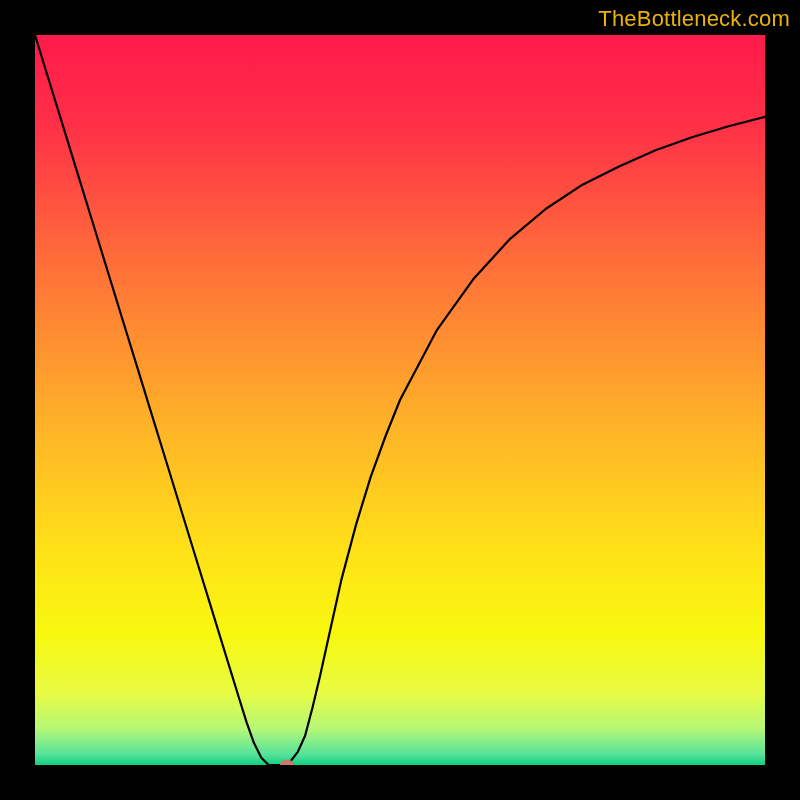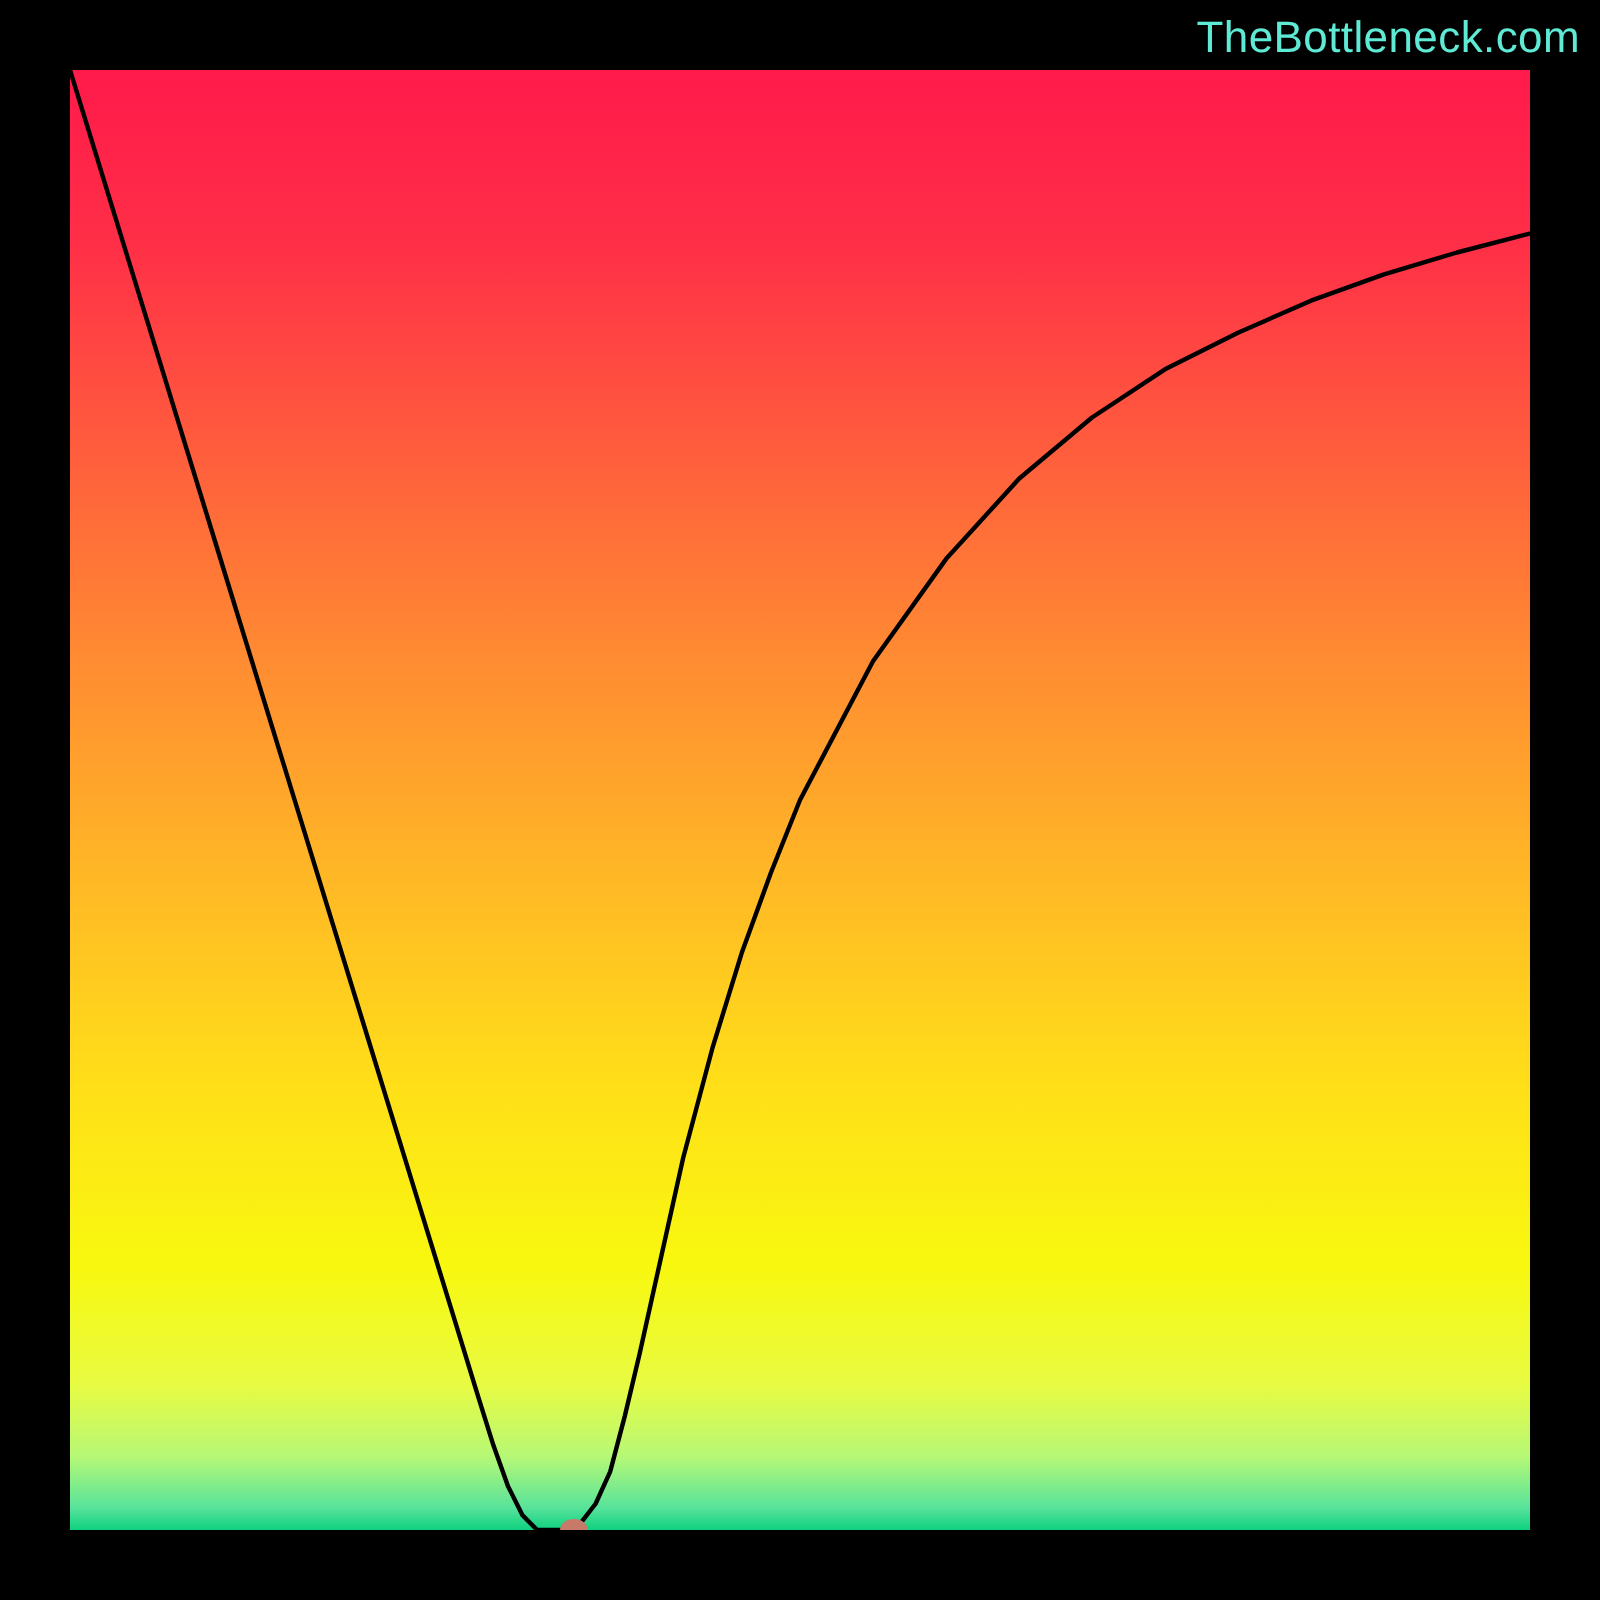--- a/index.html
+++ b/index.html
@@ -31,21 +31,21 @@
     position: absolute;
     left: 0;
     top: 0;
     width: 730px;
     height: 730px;
   }
   .watermark {
     position: absolute;
     top: 6px;
     right: 10px;
-    color: #5eead4;
+    color: #eab308;
     font-size: 22px;
     letter-spacing: 0.2px;
   }
   svg.curve {
     position: absolute;
     left: 0;
     top: 0;
     width: 730px;
     height: 730px;
   }

